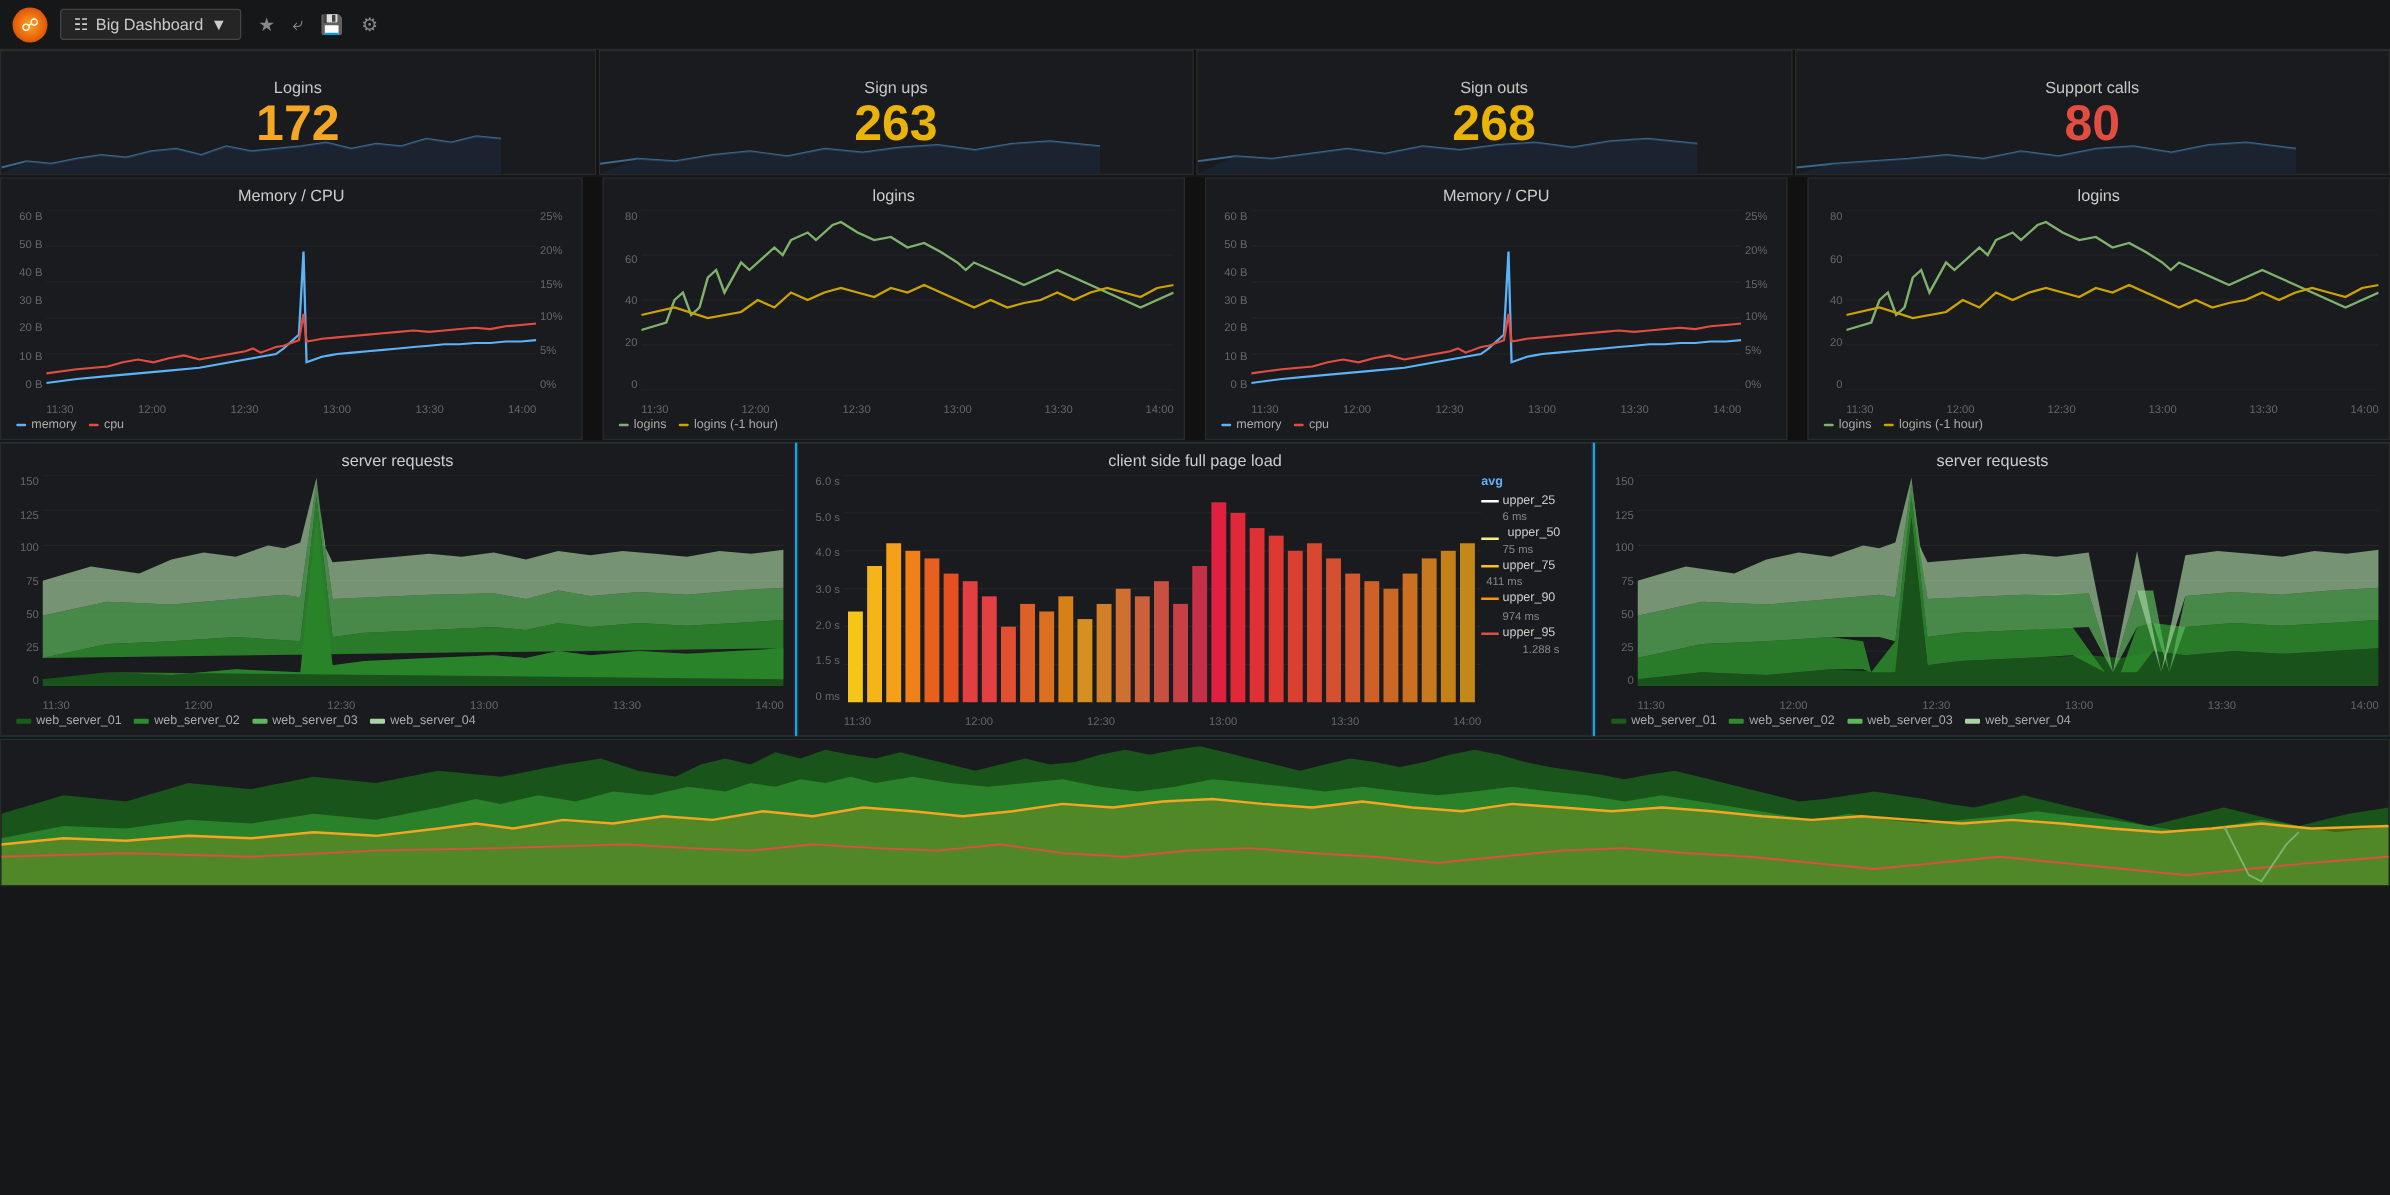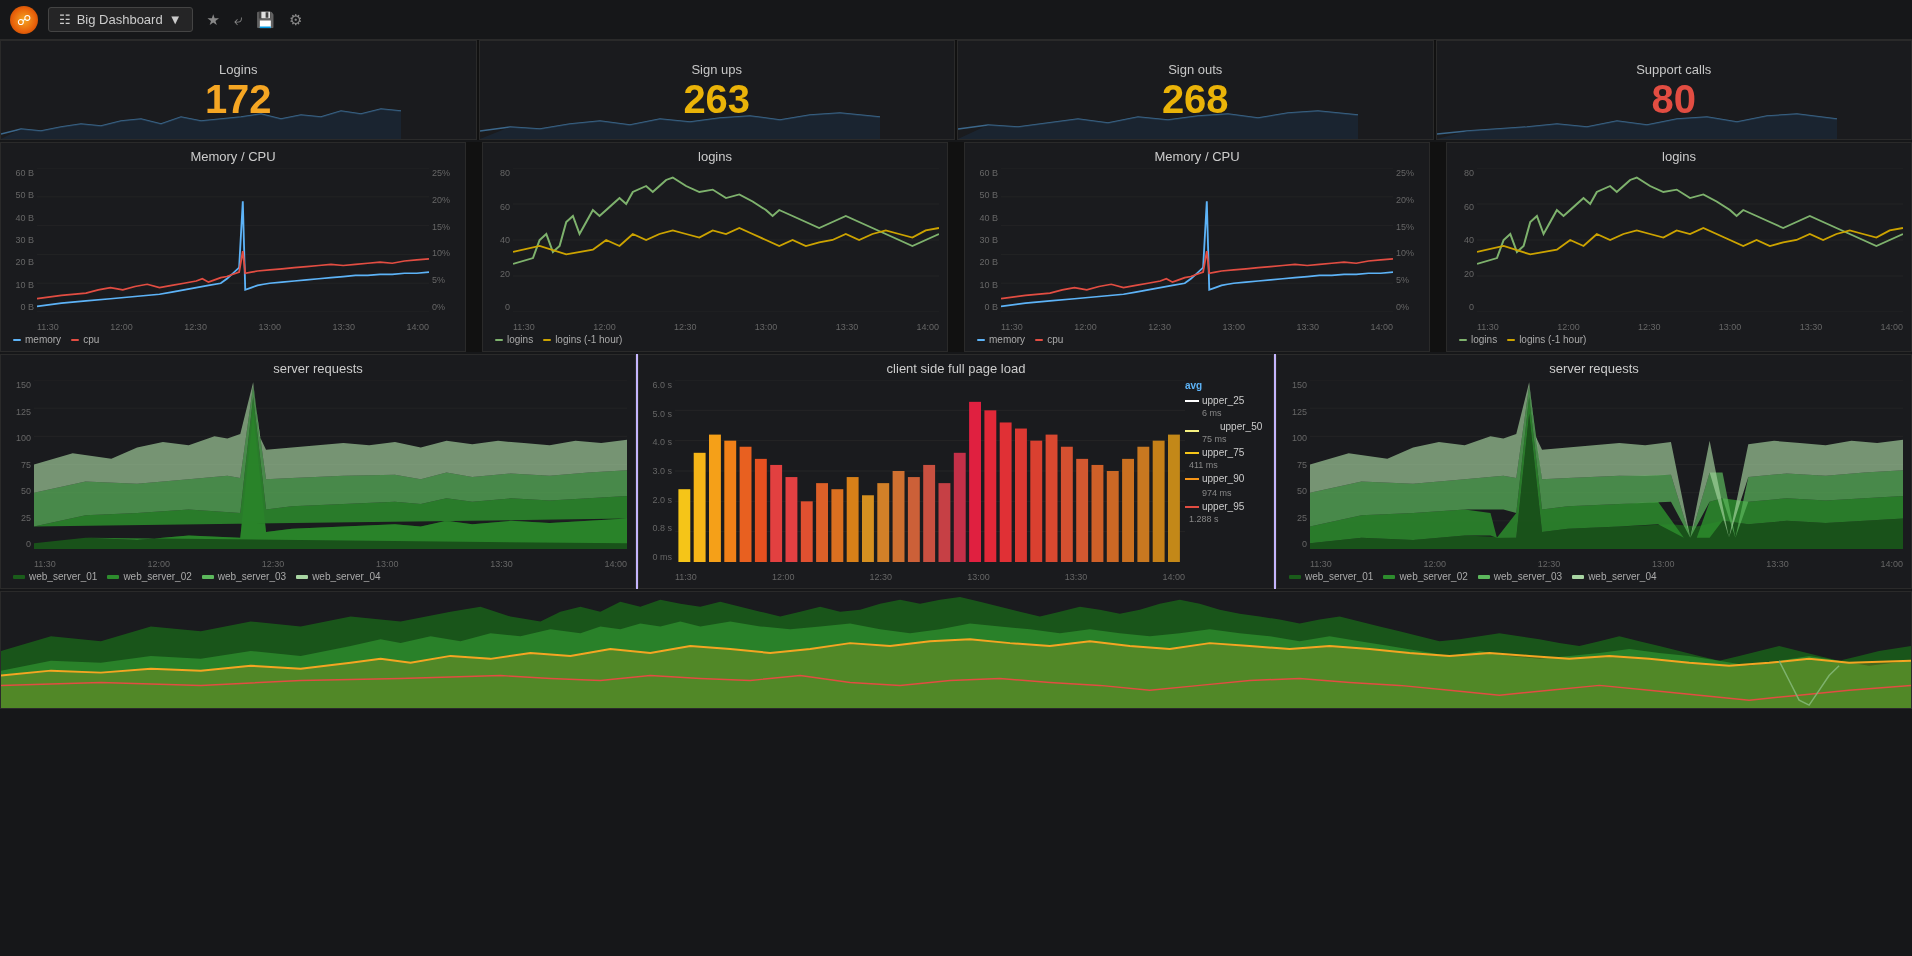--- a/index.html
+++ b/index.html
@@ -90,21 +90,21 @@
     }
     .chart-title { text-align: center; font-size: 13px; color: #ccc; margin-bottom: 4px; }
     .chart-area { flex: 1; position: relative; overflow: hidden; }
 
     
     #bottom-row {
       display: grid;
       grid-template-columns: 1fr 1fr 1fr;
       gap: 2px;
       height: 235px;
-      background: #c4b5fd;
+      background: #0ea5e9;
       margin-top: 2px;
     }
     .chart-legend { display: flex; gap: 10px; padding: 2px 0 0 4px; flex-wrap: wrap; }
     .legend-item { display: flex; align-items: center; gap: 4px; font-size: 10px; color: #aaa; }
     .legend-dot { width: 8px; height: 2px; border-radius: 1px; }
 
     
     #wide-bottom {
       height: 120px;
       background: #1a1b1e;
@@ -429,21 +429,21 @@
 
   <div class="chart-panel">
     <div class="chart-title">client side full page load</div>
     <div class="chart-area" style="position:relative;">
       <div style="position:absolute;left:0;top:0;bottom:20px;width:28px;display:flex;flex-direction:column;justify-content:space-between;font-size:9px;color:#666;text-align:right;padding-right:3px;">
         <span>6.0 s</span>
           <span>5.0 s</span>
           <span>4.0 s</span>
           <span>3.0 s</span>
           <span>2.0 s</span>
-          <span>0.8 s</span>
+          <span>1.5 s</span>
           <span>0 ms</span>
       </div>
       <svg style="position:absolute;left:28px;right:80px;top:0;bottom:20px;width:calc(100% - 108px);height:calc(100% - 20px)" viewBox="0 0 300 150" preserveAspectRatio="none">
 
         <line x1="0" y1="0" x2="300" y2="0" stroke="#2a2a2a" stroke-width="0.5"></line>
         <line x1="0" y1="25" x2="300" y2="25" stroke="#2a2a2a" stroke-width="0.5"></line>
         <line x1="0" y1="50" x2="300" y2="50" stroke="#2a2a2a" stroke-width="0.5"></line>
         <line x1="0" y1="75" x2="300" y2="75" stroke="#2a2a2a" stroke-width="0.5"></line>
         <line x1="0" y1="100" x2="300" y2="100" stroke="#2a2a2a" stroke-width="0.5"></line>
         <line x1="0" y1="125" x2="300" y2="125" stroke="#2a2a2a" stroke-width="0.5"></line>
@@ -483,40 +483,40 @@
         <rect x="290" y="45" width="7" height="105" fill="#c38818"></rect>
       </svg>
 
       <div style="position:absolute;right:0;top:0;width:80px;font-size:10px;color:#5db3f7;">
         <div style="color:#5db3f7;font-weight:bold;margin-bottom:4px;">avg</div>
         <div style="display:flex;align-items:center;gap:3px;color:#ccc;margin-bottom:2px;">
             <div style="width:14px;height:2px;background:#fff;"></div>
             <span>upper_25</span>
           </div>
         <div style="color:#888;font-size:9px;margin-left:17px;margin-bottom:3px;">6 ms</div>
-        <div style="display:flex;align-items:flex-end;gap:21px;color:#ccc;margin-bottom:2px;">
+        <div style="display:flex;align-items:flex-end;gap:7px;color:#ccc;margin-bottom:2px;">
             <div style="width:14px;height:2px;background:#f5f080;"></div>
             <span>upper_50</span>
           </div>
         <div style="color:#888;font-size:9px;margin-left:17px;margin-bottom:3px;">75 ms</div>
         <div style="display:flex;align-items:center;gap:3px;color:#ccc;margin-bottom:2px;">
             <div style="width:14px;height:2px;background:#f5c518;"></div>
             <span>upper_75</span>
           </div>
         <div style="color:#888;font-size:9px;margin-left:4px;margin-bottom:3px;">411 ms</div>
         <div style="display:flex;align-items:center;gap:3px;color:#ccc;margin-bottom:4px;">
             <div style="width:14px;height:2px;background:#f59518;"></div>
             <span>upper_90</span>
           </div>
         <div style="color:#888;font-size:9px;margin-left:17px;margin-bottom:3px;">974 ms</div>
         <div style="display:flex;align-items:center;gap:3px;color:#ccc;margin-bottom:2px;">
             <div style="width:14px;height:2px;background:#e24d42;"></div>
             <span>upper_95</span>
           </div>
-        <div style="color:#888;font-size:9px;margin-left:4px;margin-bottom:3px;">1.288 s</div>
+        <div style="color:#888;font-size:9px;margin-left:33px;margin-bottom:3px;">1.288 s</div>
       </div>
       <div style="position:absolute;bottom:0;left:28px;right:80px;display:flex;justify-content:space-between;font-size:9px;color:#666;">
         <span>11:30</span>
           <span>12:00</span>
           <span>12:30</span>
           <span>13:00</span>
           <span>13:30</span>
           <span>14:00</span>
       </div>
     </div>

